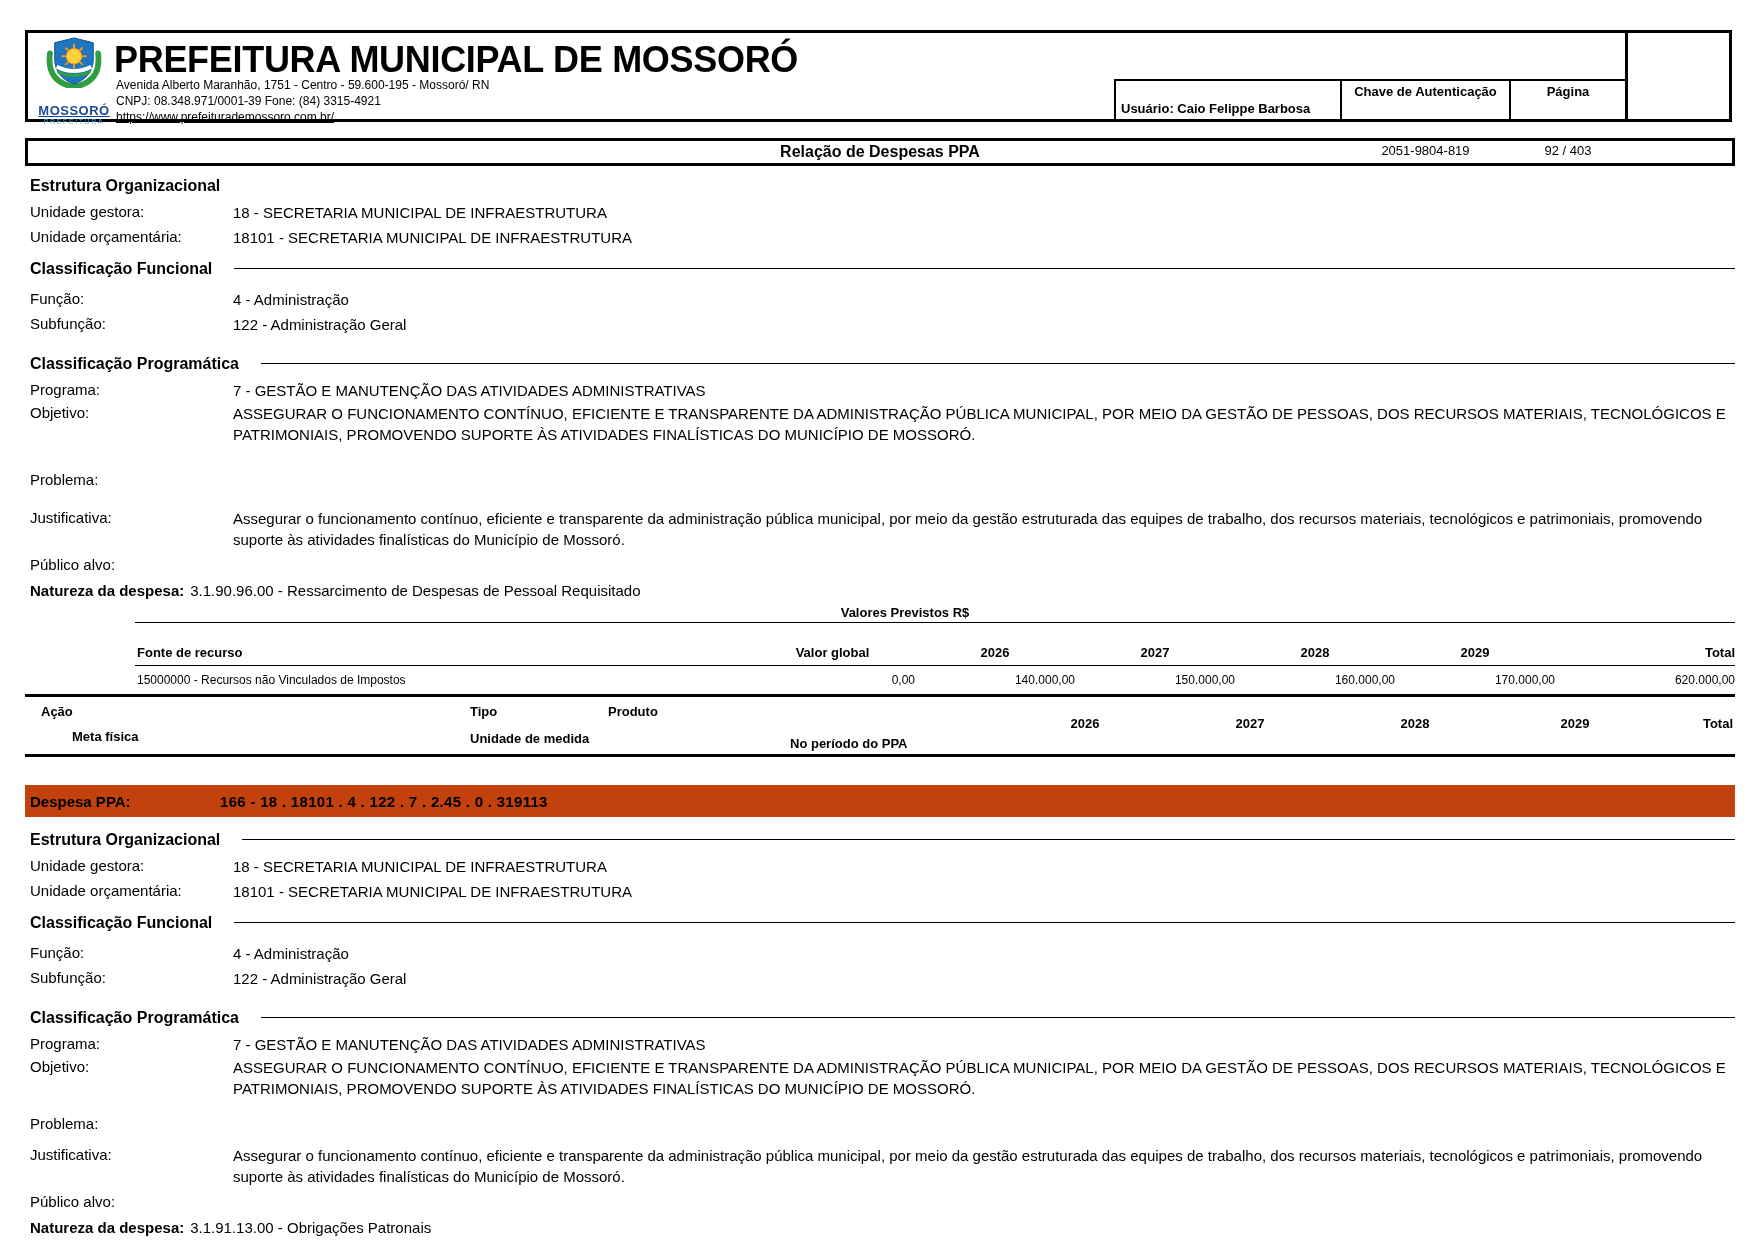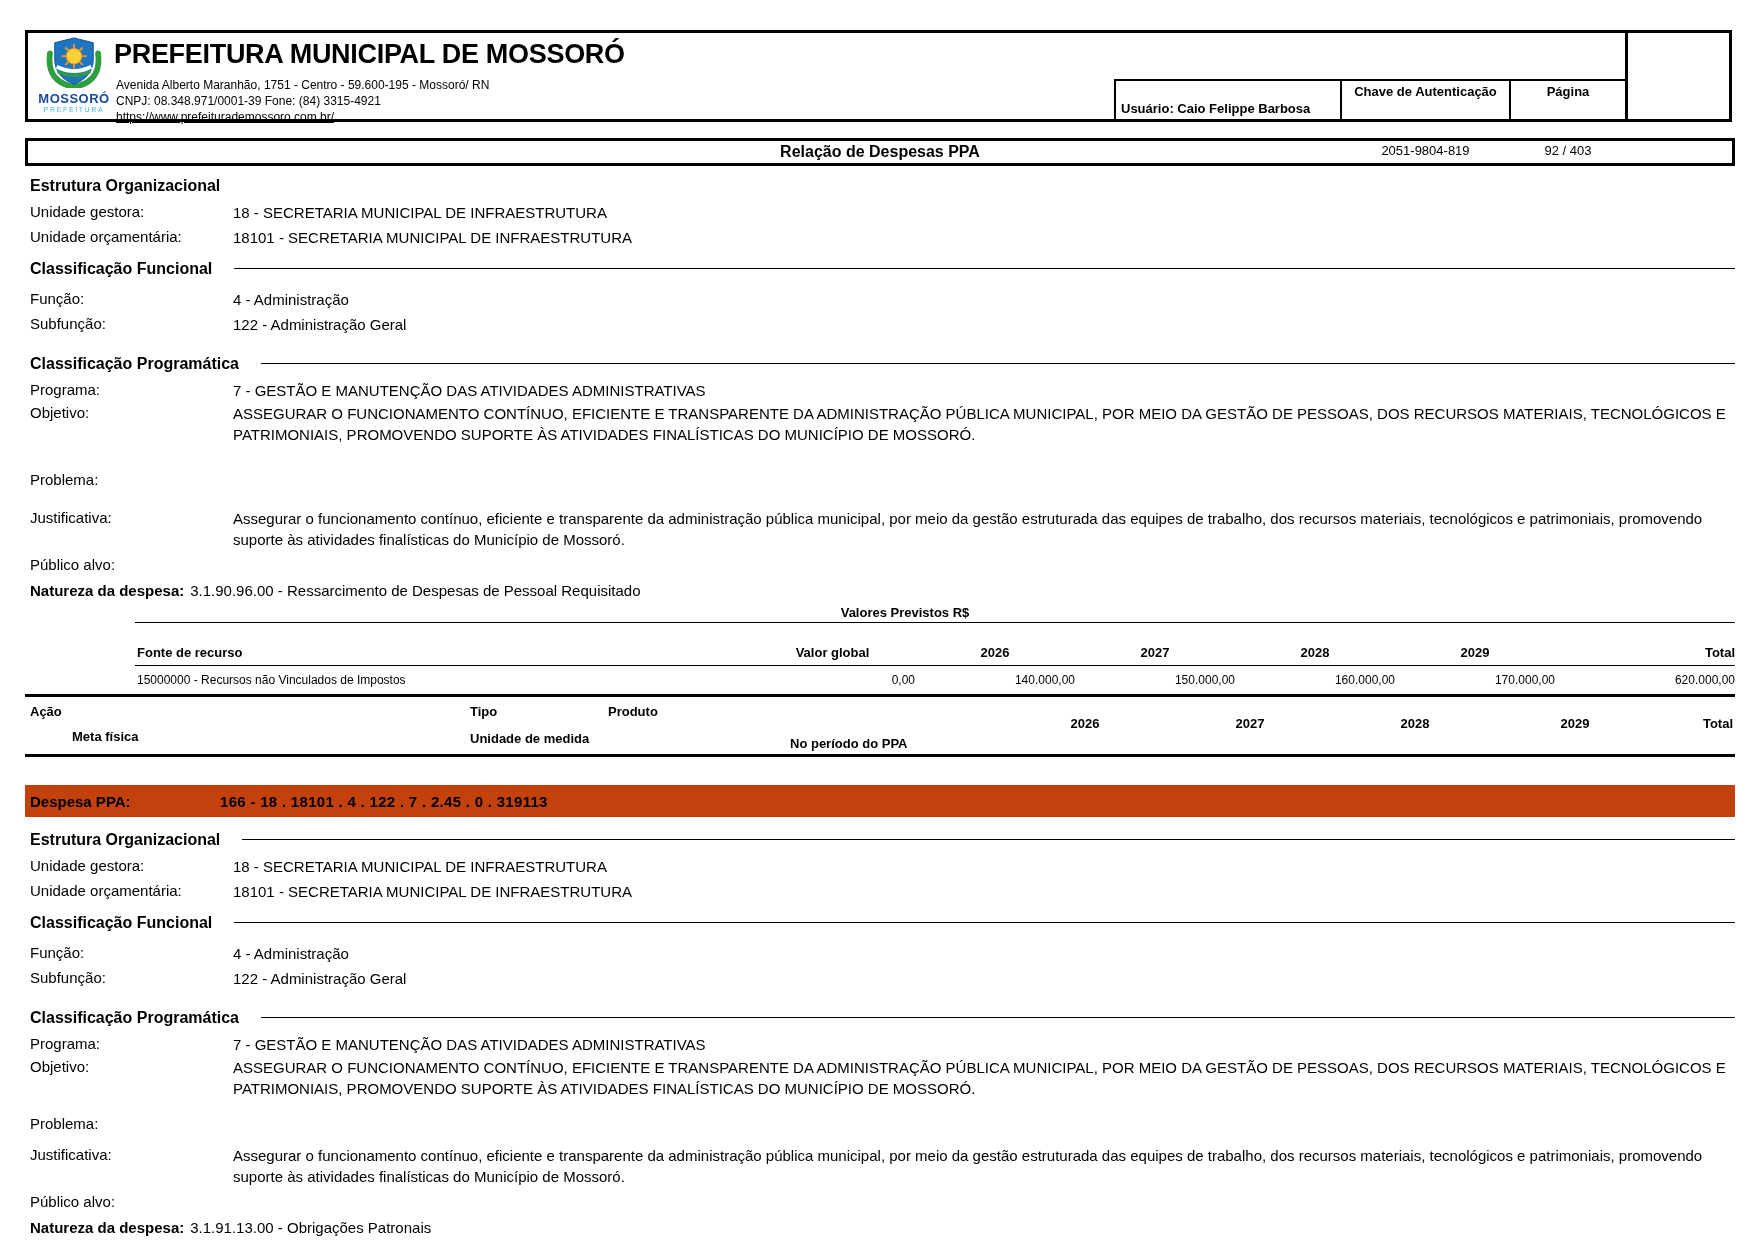--- a/index.html
+++ b/index.html
@@ -4,23 +4,23 @@
 <style>
   html,body{margin:0;padding:0;background:#fff;}
   .page{position:relative;width:1755px;height:1240px;background:#fff;color:#000;
         font-family:"Liberation Sans","DejaVu Sans",sans-serif;overflow:hidden;}
 
   
   .hdr{position:absolute;left:25px;top:30px;width:1710px;height:92px;}
   .hdr-main{position:absolute;left:0;top:0;width:1603px;height:92px;border:3px solid #000;box-sizing:border-box;}
   .hdr-side{position:absolute;left:1603px;top:0;width:104px;height:92px;border:3px solid #000;border-left:none;box-sizing:border-box;}
   .logo{position:absolute;left:8px;top:3px;width:76px;text-align:center;line-height:1;}
-  .logo-city{font-weight:bold;font-size:13px;color:#184a9b;letter-spacing:.5px;margin-top:1px;}
+  .logo-city{font-weight:bold;font-size:13px;color:#184a9b;letter-spacing:.5px;margin-top:13px;text-decoration:underline;}
   .logo-sub{font-size:7px;color:#3fb0e0;letter-spacing:1.6px;margin-top:1px;}
-  .org-name{position:absolute;left:86px;top:6px;font-size:27px;font-weight:bold;letter-spacing:-.3px;}
+  .org-name{position:absolute;left:86px;top:6px;font-size:36px;font-weight:bold;letter-spacing:-.3px;}
   .hdr-small{position:absolute;left:88px;font-size:12px;line-height:14px;}
   .hdr-addr{top:45px;}
   .hdr-cnpj{top:61px;}
   .hdr-url{top:77px;text-decoration:underline;cursor:pointer;}
   .hdr-table{position:absolute;right:0;bottom:0;height:40px;display:flex;border-top:2px solid #000;border-left:2px solid #000;box-sizing:border-box;}
   .hcell{box-sizing:border-box;font-size:13px;gap:44px;}
   .hcell.user{width:224px;display:flex;align-items:flex-end;padding:3px 5px;font-weight:bold;text-align:center;}
   .hcell.two{border-left:2px solid #000;display:flex;flex-direction:column;justify-content:space-between;padding:3px 2px;text-align:center;}
   .hcell.auth{width:169px;}
   .hcell.pg{width:116px;}
@@ -191,21 +191,21 @@
         <div class="c-num c-vg">0,00</div>
         <div class="c-num">140.000,00</div>
         <div class="c-num">150.000,00</div>
         <div class="c-num">160.000,00</div>
         <div class="c-num">170.000,00</div>
         <div class="c-num c-total">620.000,00</div>
       </div>
     </div>
 
     <div class="acao-band">
-      <span style="left:5px;top:7px">Ação</span>
+      <span style="left:16px;top:7px">Ação</span>
       <span style="left:445px;top:7px">Tipo</span>
       <span style="left:583px;top:7px">Produto</span>
       <span style="left:47px;top:32px">Meta física</span>
       <span style="left:445px;top:34px">Unidade de medida</span>
       <span style="left:765px;top:39px">No período do PPA</span>
       <span class="yr" style="left:1020px;top:19px">2026</span>
       <span class="yr" style="left:1185px;top:19px">2027</span>
       <span class="yr" style="left:1350px;top:19px">2028</span>
       <span class="yr" style="left:1510px;top:19px">2029</span>
       <span style="right:2px;top:19px">Total</span>

